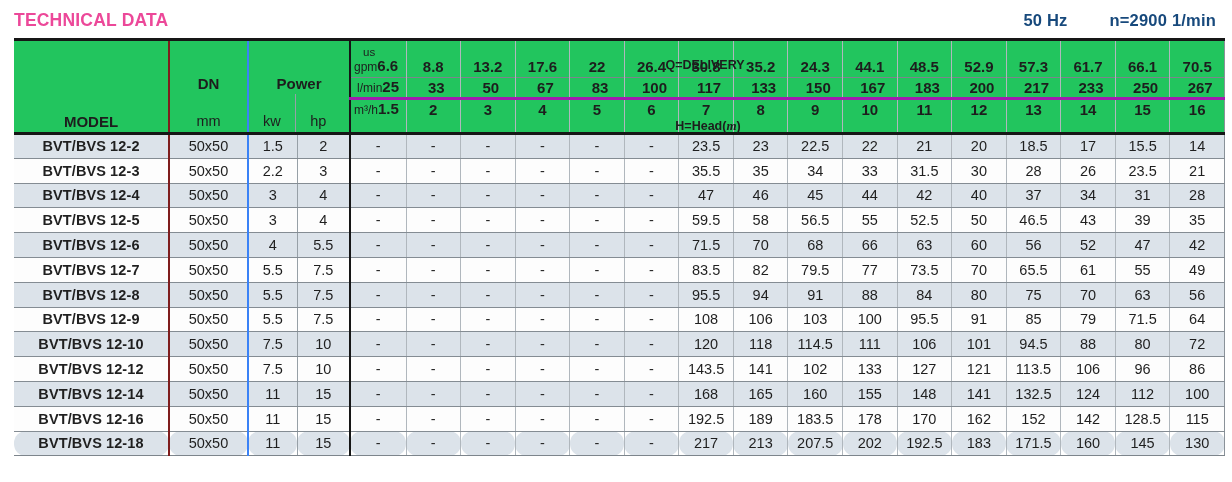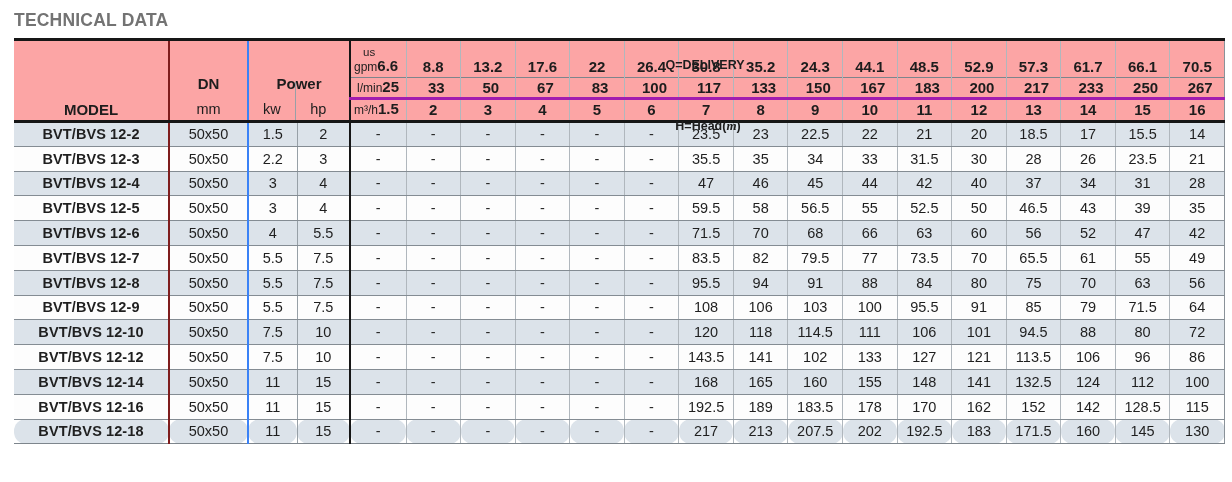--- a/index.html
+++ b/index.html
@@ -12,21 +12,21 @@
   }
   .page { position: relative; width: 1232px; height: 482px; }
 
   
   .topbar {
     display: flex; justify-content: space-between; align-items: baseline;
     padding: 10px 14px 0 14px; height: 32px;
   }
   .title {
     font-size: 17.5px; font-weight: bold; letter-spacing: .2px;
-    color: #737373;
+    color: #ec4899;
   }
   .specs { display: flex; gap: 42px; padding-right: 2px; }
   .spec {
     font-size: 16.5px; font-weight: bold; color: #17497c; letter-spacing: .2px;
   }
 
   
   .table-wrap { position: relative; margin: 6px 7px 0 14px; }
   table {
     border-collapse: collapse; table-layout: fixed;
@@ -37,21 +37,21 @@
 
   
   th.dn,  td.dn  { border-left: 2px solid #7f1d1d; }
   th.power, td.kw { border-left: 2px solid #3b82f6; }
   td.hp { border-left: 1px solid #97a0a7; }
   th.q-first, td.q-first { border-left: 2px solid #161616; }
   th.q:not(.q-first), td.q:not(.q-first) { border-left: 1px solid #b0b7bd; }
   th.q-last, td.q-last { border-right: 1px solid #8a9299; }
 
   
-  thead th { font-weight: normal; background: #fca5a5; }
+  thead th { font-weight: normal; background: #22c55e; }
   th.model, th.dn, th.power { border-bottom: 3px solid #161616; position: relative; vertical-align: middle; }
   .model-label { font-size: 15px; font-weight: bold; text-align: center; }
   .dn-label, .power-label {
     position: absolute; left: 0; right: 0; top: 34px;
     text-align: center; font-size: 15px; font-weight: bold;
   }
   .dn-unit {
     position: absolute; left: 0; right: 0; bottom: 3px;
     font-size: 14.5px;
   }
@@ -61,21 +61,21 @@
     display: flex; align-items: flex-end; justify-content: center; height: 38px;
   }
   .pu-r { border-left: 1px solid #97a0a7; }
 
   
   tr.flow-gpm th { height: 38px; vertical-align: bottom; padding-bottom: 2px; }
   tr.flow-lmin th {
     height: 21px; vertical-align: middle;
     border-top: 1px solid #7d858c; border-bottom: 3px solid #a21caf; padding-left: 6px;
   }
-  tr.flow-m3h th { height: 23px; vertical-align: top; padding-top: 1px; border-bottom: 3px solid #161616; }
+  tr.flow-m3h th { height: 35px; vertical-align: top; padding-top: 1px; border-bottom: 3px solid #161616; }
   th.q { font-size: 15px; font-weight: bold; text-align: center; }
   th.q .u-sm { font-weight: normal; font-size: 12px; }
   th.q-first { text-align: left; padding-left: 3px; }
   .us-line { font-size: 11.5px; font-weight: normal; line-height: 11px; padding-left: 9px; }
   .u-line { white-space: nowrap; line-height: 15px; }
   .u-line b { font-size: 15px; }
 
   
   .q-delivery {
     position: absolute; top: 20px; left: 691px; transform: translateX(-50%);
@@ -98,20 +98,24 @@
   td.model { font-weight: bold; font-size: 14.5px; letter-spacing: .1px; }
   td.q.dash { color: #2a2a2a; }
 </style>
 </head>
 <body>
 
 <div class="page">
 
   <div class="topbar">
     <div class="title">TECHNICAL DATA</div>
+    <div class="specs">
+      <span class="spec">50 Hz</span>
+      <span class="spec">n=2900 1/min</span>
+    </div>
   </div>
 
   <div class="table-wrap">
     <table>
       <colgroup>
         <col style="width:155px">
         <col style="width:79px">
         <col style="width:49px">
         <col style="width:53px">
         <col style="width:56px">

